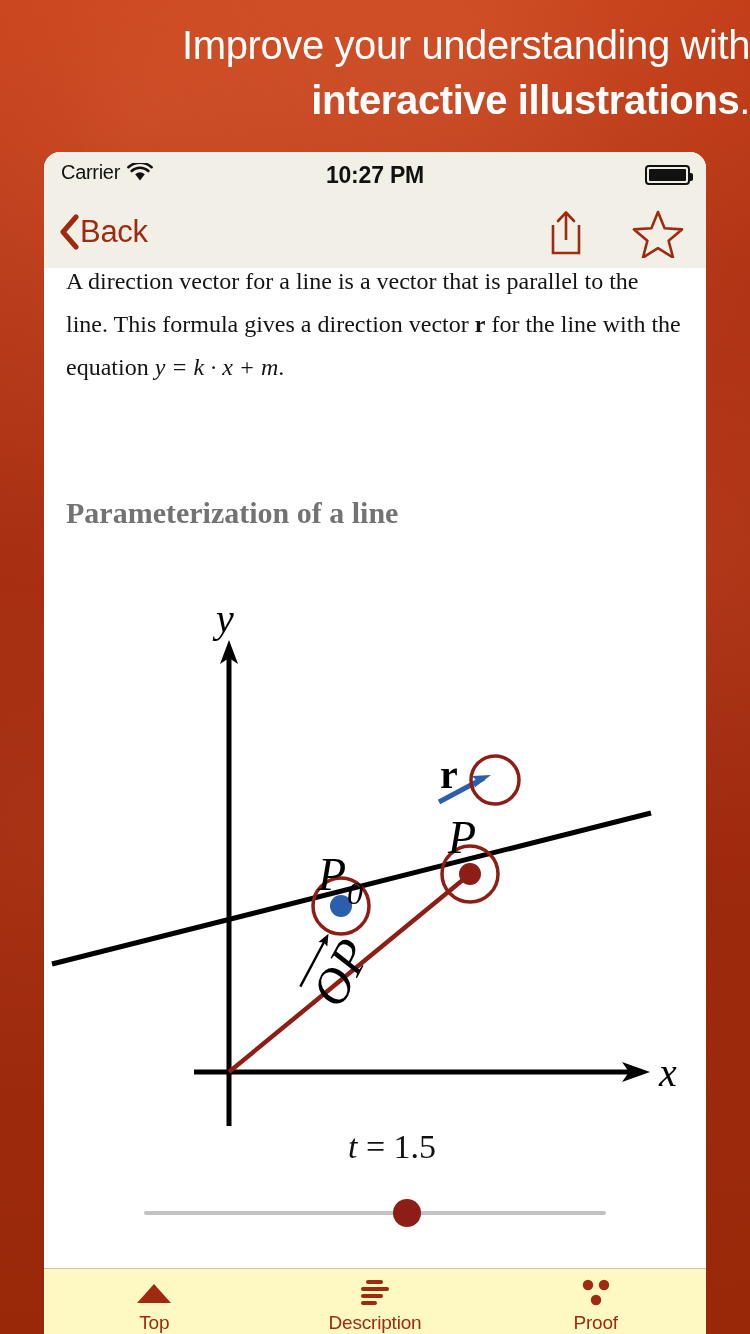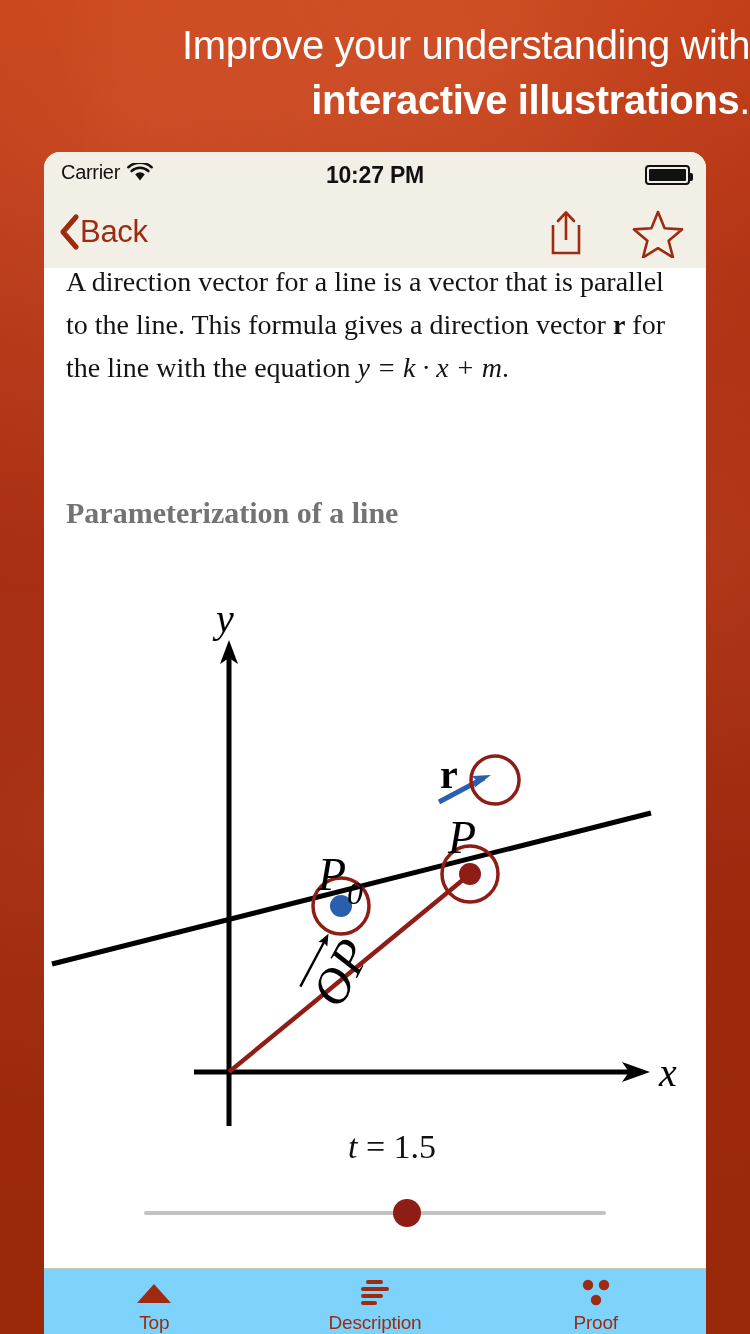--- a/index.html
+++ b/index.html
@@ -54,21 +54,21 @@
   #share-btn{position:absolute;left:496px;top:12px;width:52px;height:50px;cursor:pointer;}
   #star-btn{position:absolute;left:586px;top:12px;width:56px;height:50px;cursor:pointer;}
 
   
   #content{
     position:absolute;left:0;top:116px;width:662px;height:1000px;
     background:#FFFFFF;overflow:hidden;
   }
   .para{
     font-family:"Liberation Serif", serif;
-    font-size:28px;line-height:43px;color:#141414;
+    font-size:24px;line-height:43px;color:#141414;
     margin:0 22px;
   }
   #p1{position:absolute;left:0;top:-8px;width:618px;}
   #h1{
     position:absolute;left:22px;top:200px;width:618px;
     font-family:"Liberation Serif", serif;font-weight:700;
     font-size:30px;line-height:40px;color:#737373;
   }
   #p2{position:absolute;left:0;top:246px;width:618px;}
   .mathi{font-family:"Liberation Serif", serif;font-style:italic;}
@@ -83,21 +83,21 @@
   #tval .eq{font-style:normal;}
   #slider{
     position:absolute;left:100px;top:930px;width:462px;height:30px;cursor:pointer;
   }
   #slider .track{position:absolute;left:0;top:13px;width:462px;height:4px;background:#C2C2C2;border-radius:2px;}
   #slider .thumb{position:absolute;top:1px;width:28px;height:28px;margin-left:-14px;background:#8E1D15;border-radius:50%;}
 
   
   #tabbar{
     position:absolute;left:0;top:1116px;width:662px;height:66px;
-    background:#7dd3fc;border-top:1px solid #C9C6BA;display:flex;
+    background:#fef9c3;border-top:1px solid #C9C6BA;display:flex;
   }
   .tab{flex:1;display:flex;flex-direction:column;align-items:center;justify-content:flex-start;padding-top:9px;cursor:pointer;}
   .tab .ticon{height:30px;display:flex;align-items:center;justify-content:center;}
   .tab .tlabel{margin-top:4px;font-size:19px;color:#9E2A10;letter-spacing:-0.2px;}
 </style>
 </head>
 <body>
 
 <div id="bg"></div>
 

